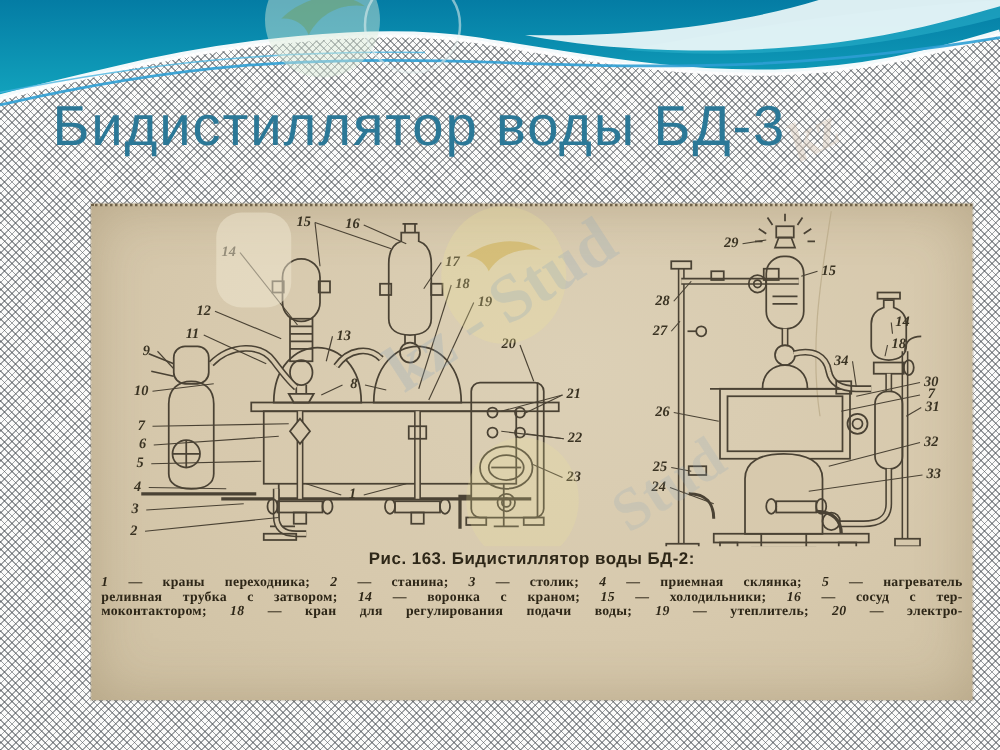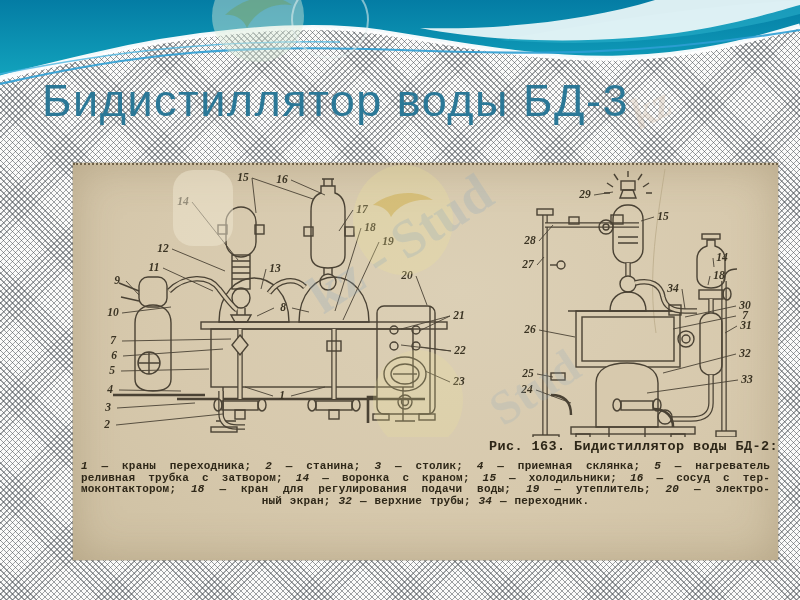--- a/index.html
+++ b/index.html
@@ -25,31 +25,31 @@
   .paper{
     position:absolute;left:73px;top:163px;width:705px;height:395px;
     background:radial-gradient(ellipse at 55% 32%, #dcd0b6 0%, #d7c9ad 55%, #cec0a2 100%);
     border-top:2px dotted #6f6148;
     box-shadow:inset 0 0 45px rgba(115,92,58,.28), 0 0 0 1px rgba(110,95,65,.25);
   }
 
   .fig-svg{position:absolute;left:0;top:0;width:705px;height:272px;display:block;}
 
   .fig-caption{
-    position:absolute;left:0;top:274px;width:705px;text-align:right;
-    font-family:Liberation Mono, monospace;font-weight:bold;font-size:13.5px;
+    position:absolute;left:0;top:274px;width:705px;text-align:center;
+    font-family:Liberation Sans, sans-serif;font-weight:bold;font-size:13.5px;
     letter-spacing:.4px;color:#2e2718;
   }
 
   .legend{
     position:absolute;left:8px;top:296px;width:689px;
     font-family:"Liberation Serif",serif;font-weight:bold;font-size:11px;
     line-height:11.7px;color:#2e2718;letter-spacing:.2px;word-spacing:1px;
   }
-  .legend-line{text-align:justify;text-align-last:justify;font-family:Liberation Mono, monospace;}
+  .legend-line{text-align:justify;text-align-last:justify;}
   .legend-line.last{text-align-last:center;}
   .legend-line i{font-style:italic;}
 
   .fig-num{font:italic bold 11.5px "Liberation Serif",serif;fill:#3a3323;
     text-anchor:middle;dominant-baseline:middle;}
   .leader{stroke:#4a4234;stroke-width:.9;}
 
   .wm-text{font-family:"Liberation Serif",serif;font-weight:bold;}
 </style>
 </head>
@@ -315,17 +315,16 @@
         <text class="wm-text" x="430" y="262" transform="rotate(-33 430 262)" font-size="48" fill="#8fa9be" opacity="0.2">Stud</text>
       </g>
     </svg>
 
     <div class="fig-caption">Рис. 163. Бидистиллятор воды БД-2:</div>
 
     <div id="legend" class="legend">
         <div class="legend-line"><i>1</i> — краны переходника; <i>2</i> — станина; <i>3</i> — столик; <i>4</i> — приемная склянка; <i>5</i> — нагреватель</div>
         <div class="legend-line">реливная трубка с затвором; <i>14</i> — воронка с краном; <i>15</i> — холодильники; <i>16</i> — сосуд с тер-</div>
         <div class="legend-line">моконтактором; <i>18</i> — кран для регулирования подачи воды; <i>19</i> — утеплитель; <i>20</i> — электро-</div>
-        <div class="legend-line last">ный экран; <i>32</i> — верхние трубы; <i>34</i> — переходник.</div>
       </div>
   </div>
 
 </div>
 
 </body></html>

